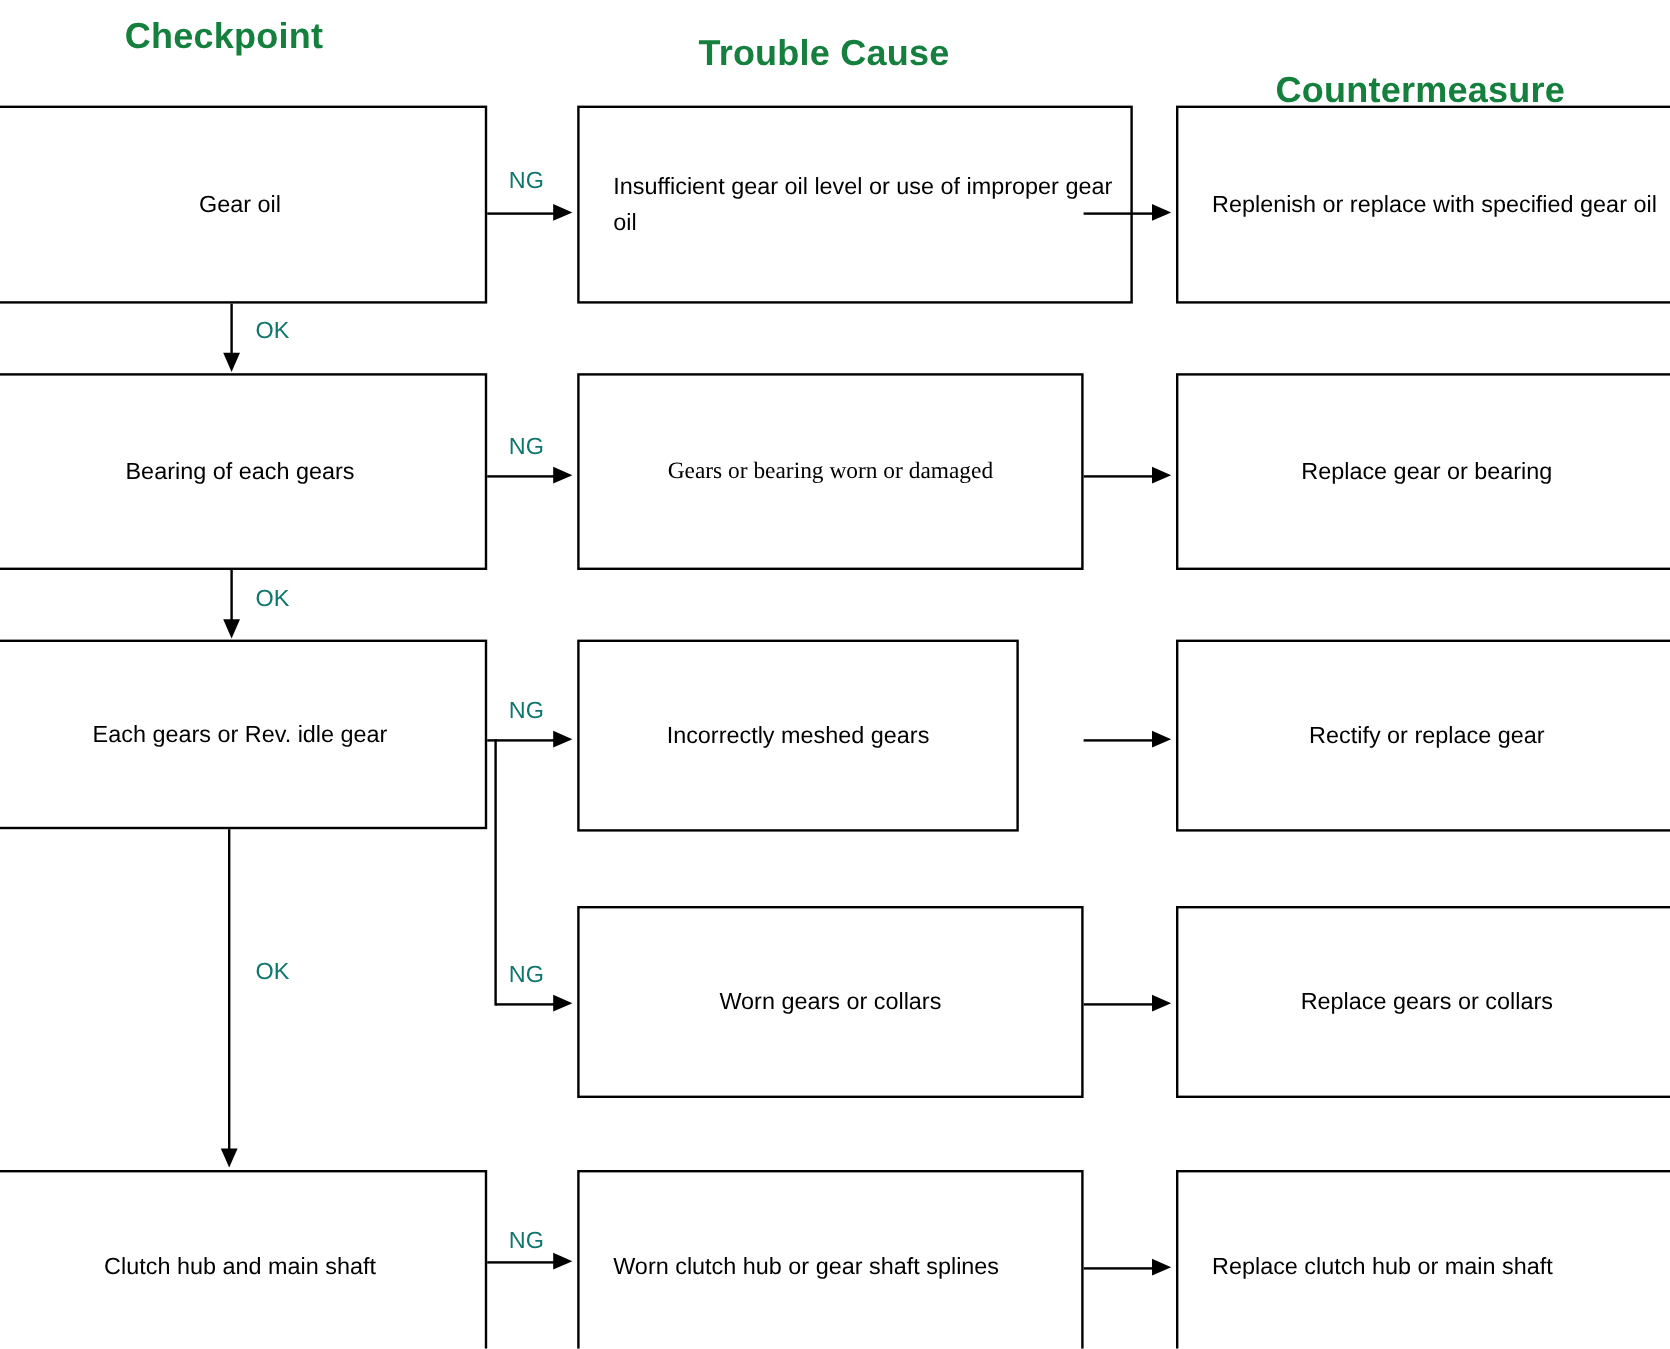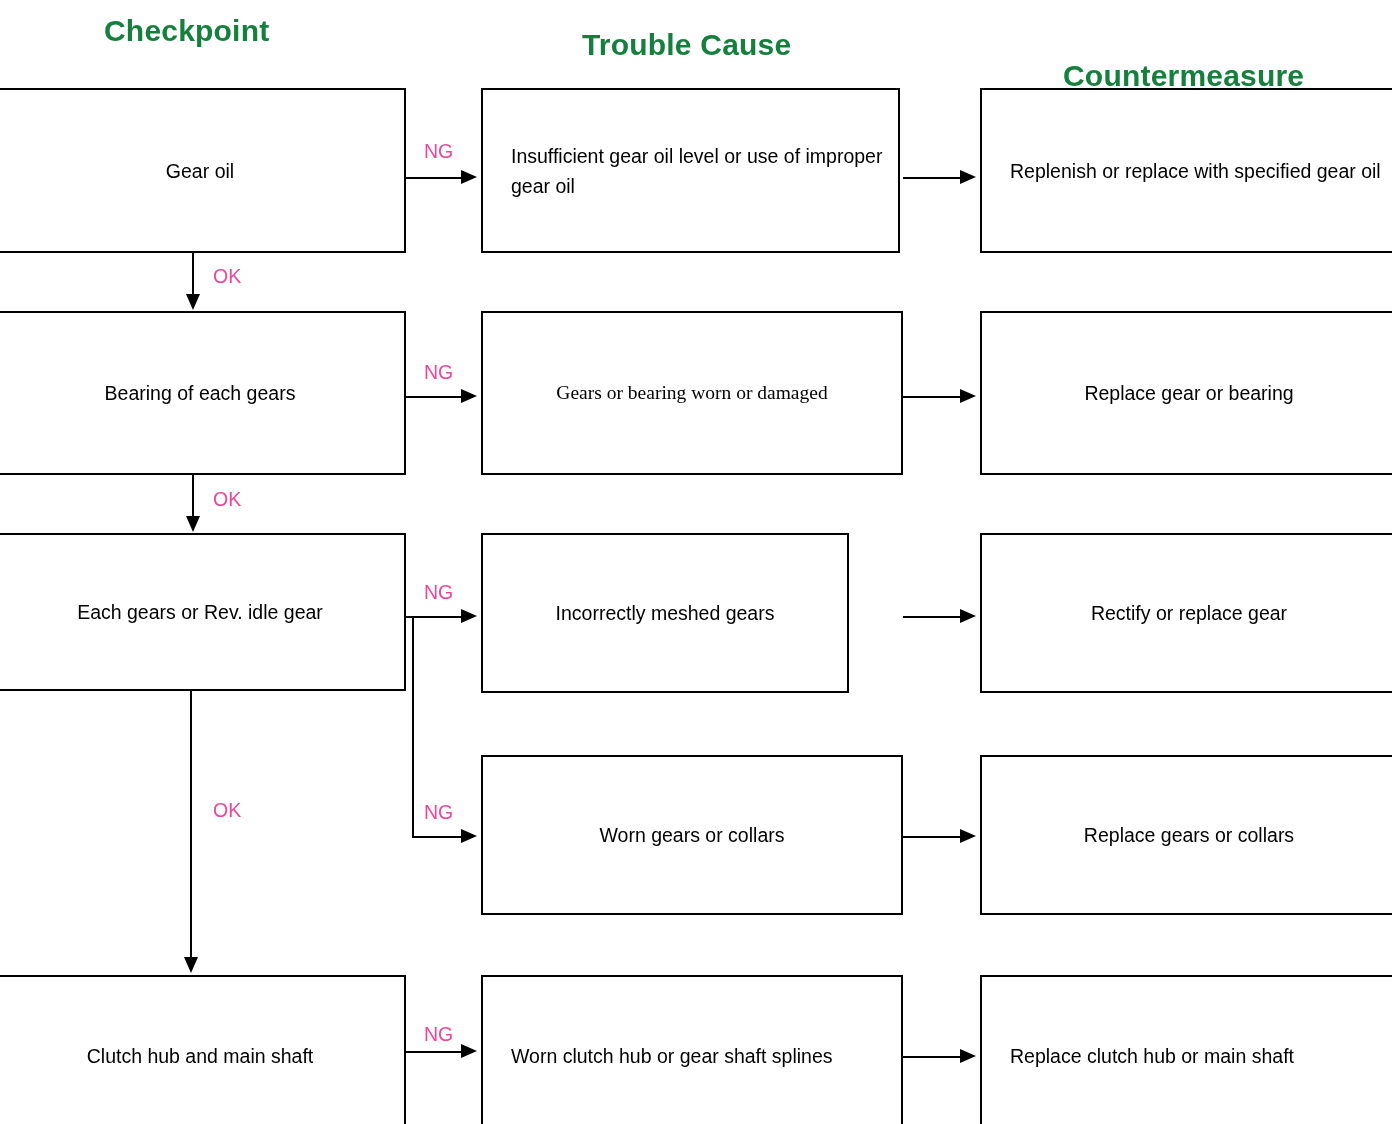--- a/index.html
+++ b/index.html
@@ -40,21 +40,21 @@
     color: #000;
     width: 100%;
   }
   .node.center .txt { text-align: center; padding: 0 10px; }
   .node.left .txt { text-align: left; padding: 0 0 0 28px; }
   .edge-label {
     position: absolute;
     font-size: 19.5px;
     line-height: 1;
     white-space: nowrap;
-    color: #ec4899;
+    color: #0f766e;
   }
   .hline {
     position: absolute;
     height: 2px;
     background: #000;
   }
   .vline {
     position: absolute;
     width: 2px;
     background: #000;
@@ -89,21 +89,21 @@
       </div>
       <div class="node center" style="left: -6px; top: 311px; width: 412px; height: 164px;">
         <div class="txt">Bearing of each gears</div>
       </div>
       <div class="node center" style="left: -6px; top: 533px; width: 412px; height: 158px;">
         <div class="txt">Each gears or Rev. idle gear</div>
       </div>
       <div class="node center" style="left: -6px; top: 975px; width: 412px; height: 162px;">
         <div class="txt">Clutch hub and main shaft</div>
       </div>
-      <div class="node left" style="left: 481px; top: 88px; width: 419px; height: 165px;">
+      <div class="node left" style="left: 481px; top: 88px; width: 463px; height: 165px;">
         <div class="txt">Insufficient gear oil level or use of improper gear oil</div>
       </div>
       <div class="node center" style="left: 481px; top: 311px; width: 422px; height: 164px; font-family: Liberation Serif, serif;">
         <div class="txt">Gears or bearing worn or damaged</div>
       </div>
       <div class="node center" style="left: 481px; top: 533px; width: 368px; height: 160px;">
         <div class="txt">Incorrectly meshed gears</div>
       </div>
       <div class="node center" style="left: 481px; top: 755px; width: 422px; height: 160px;">
         <div class="txt">Worn gears or collars</div>

